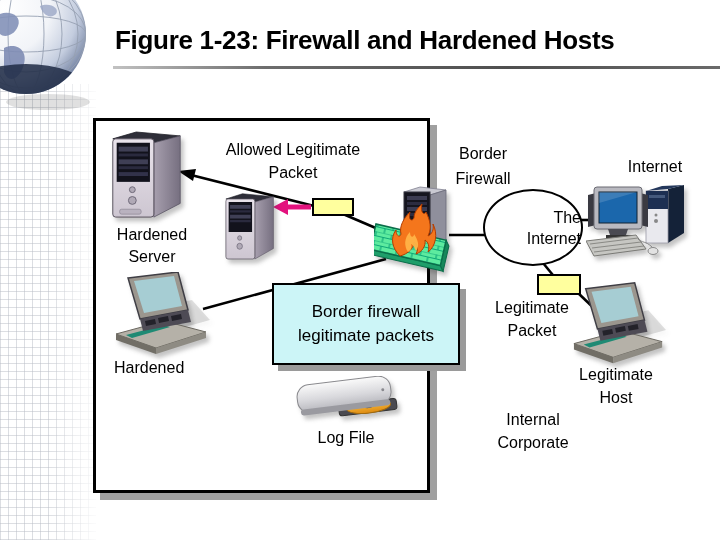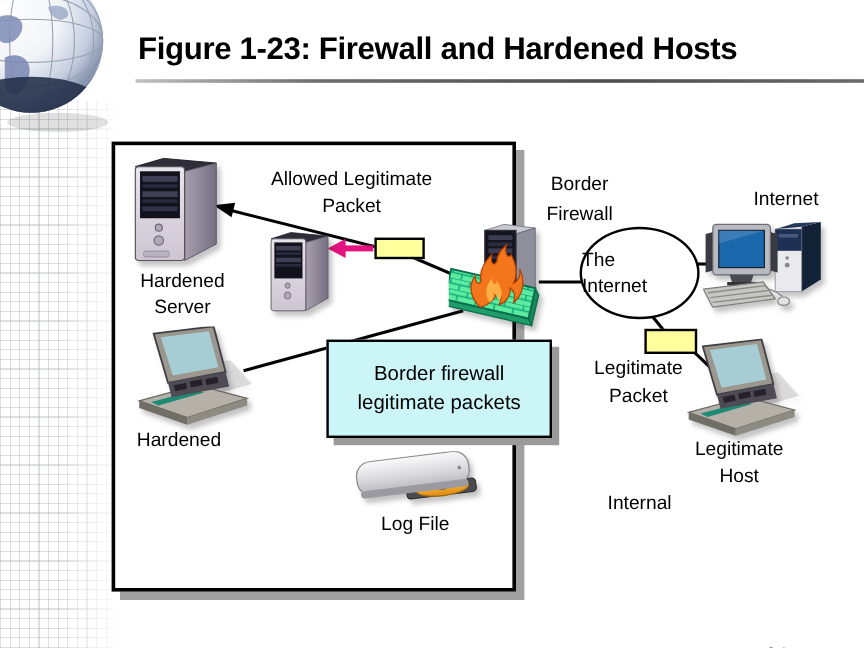--- a/index.html
+++ b/index.html
@@ -20,21 +20,21 @@
   
   #netbox{left:93px;top:118px;width:331px;height:369px;background:#fff;border:3px solid #000;
     box-shadow:7px 7px 0 var(--box-shadow-grey);z-index:1;}
   #lines{left:0;top:0;width:720px;height:540px;z-index:2;pointer-events:none;}
   .icon{z-index:3;filter:drop-shadow(3px 4px 2px rgba(40,40,40,.28));}
   .shape{z-index:4;box-sizing:border-box;}
   .packet{background:var(--packet-fill);border:2px solid #000;}
   #pkt1{left:312px;top:198px;width:42px;height:18px;}
   #pkt2{left:537px;top:274px;width:44px;height:21px;}
   #cloud{left:483px;top:189px;width:100px;height:77px;background:#fff;border:2px solid #000;
-    border-radius:50%;display:flex;flex-direction:column;justify-content:center;align-items:flex-start;
+    border-radius:50%;display:flex;flex-direction:column;justify-content:center;align-items:flex-end;
     font-size:16px;line-height:21px;text-align:center;}
   #note{left:272px;top:283px;width:188px;height:82px;background:var(--note-fill);border:2px solid #000;
     box-shadow:6px 6px 0 #9a9a9a;display:flex;flex-direction:column;justify-content:center;
     align-items:center;font-size:17px;line-height:24px;text-align:right;}
   .lbl{z-index:5;font-size:16px;line-height:22px;text-align:center;}
   .lbl.left{text-align:left;}
   #lbl-allowed{left:193px;top:138px;width:200px;line-height:23px;}
   #lbl-borderfw{left:438px;top:141px;width:90px;line-height:25px;}
   #lbl-attacker{left:605px;top:156px;width:100px;}
   #lbl-hserver{left:100px;top:224px;width:104px;}
@@ -297,16 +297,17 @@
   </div>
   <div id="lbl-leghost" class="abs lbl">
     <div>Legitimate</div>
     <div>Host</div>
   </div>
   <div id="lbl-logfile" class="abs lbl">
     <div>Log File</div>
   </div>
   <div id="lbl-internal" class="abs lbl left">
     <div>Internal</div>
+    <div>Corporate</div>
   </div>
   <div id="lbl-page" class="abs lbl">84</div>
 
 </div>
 
 </body></html>

